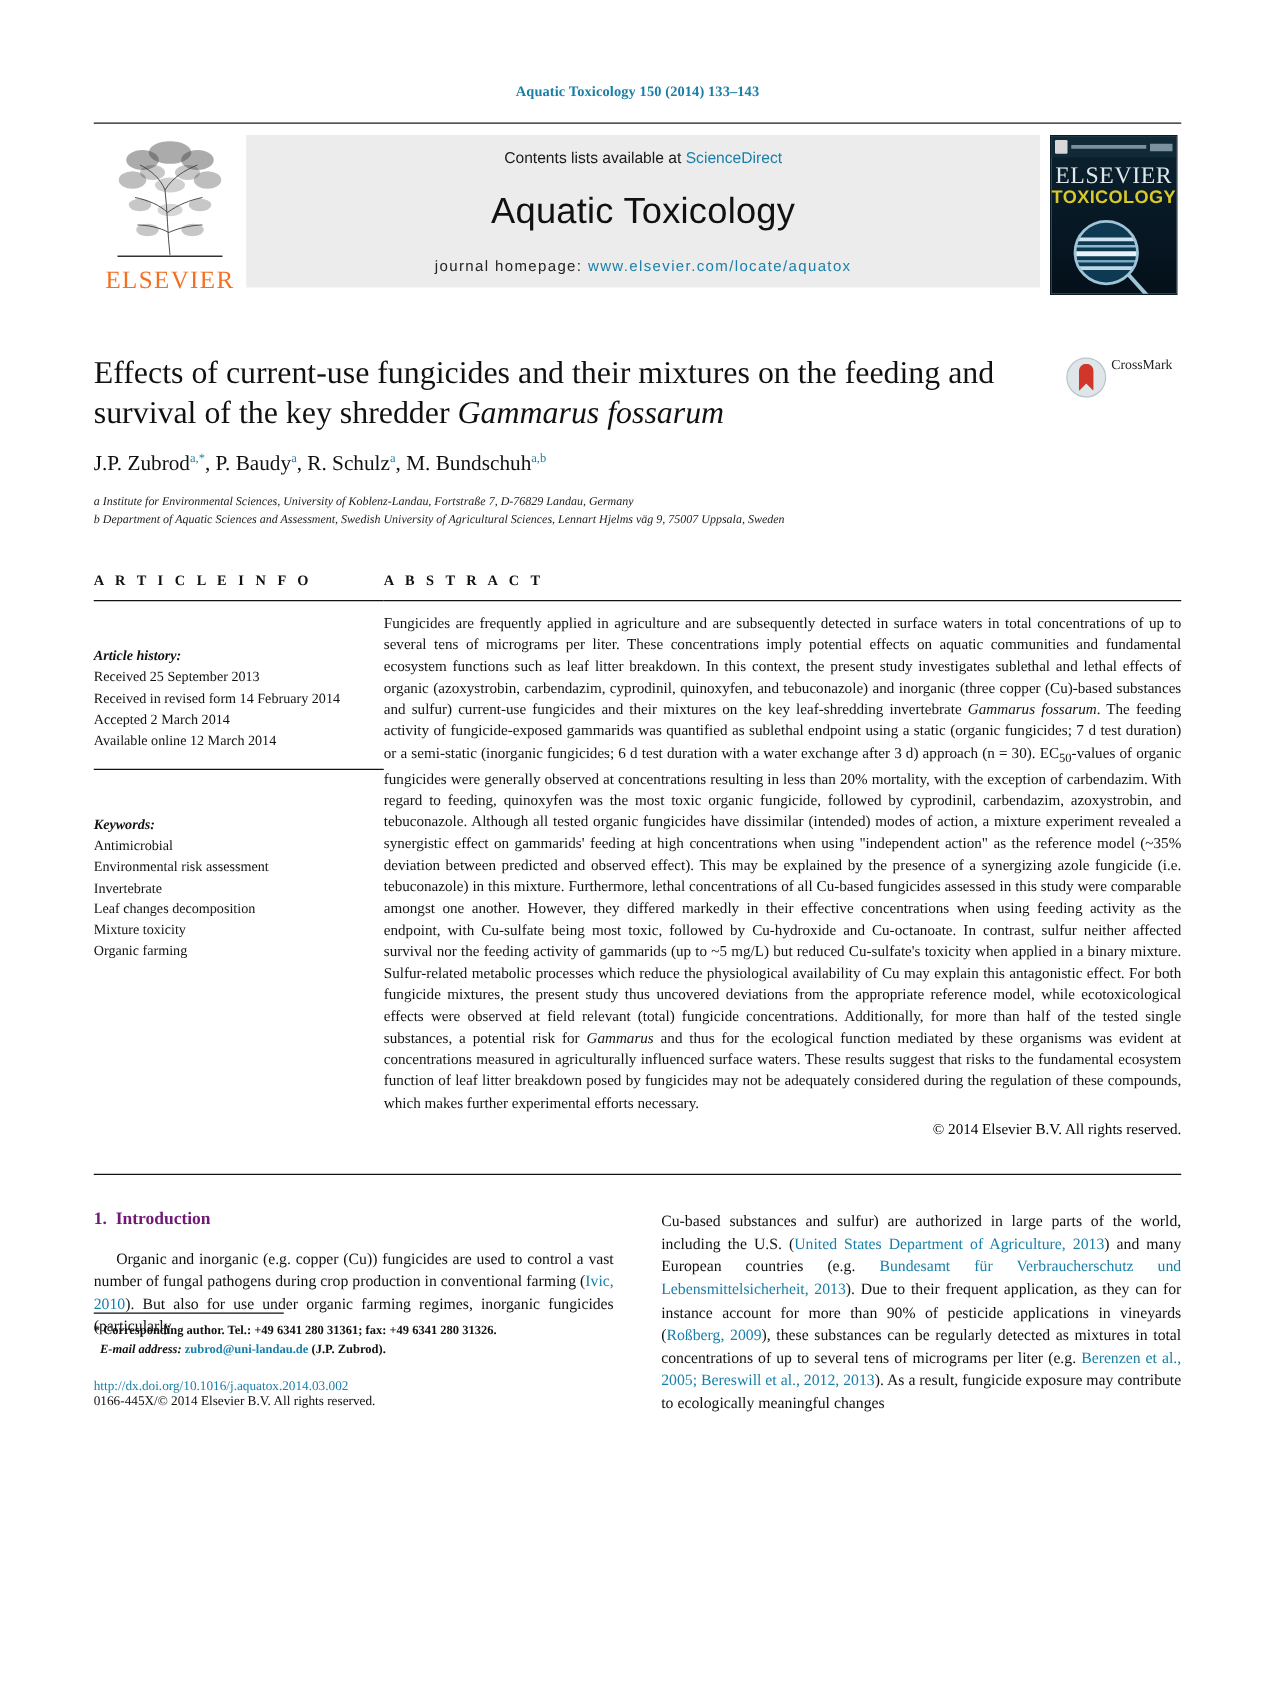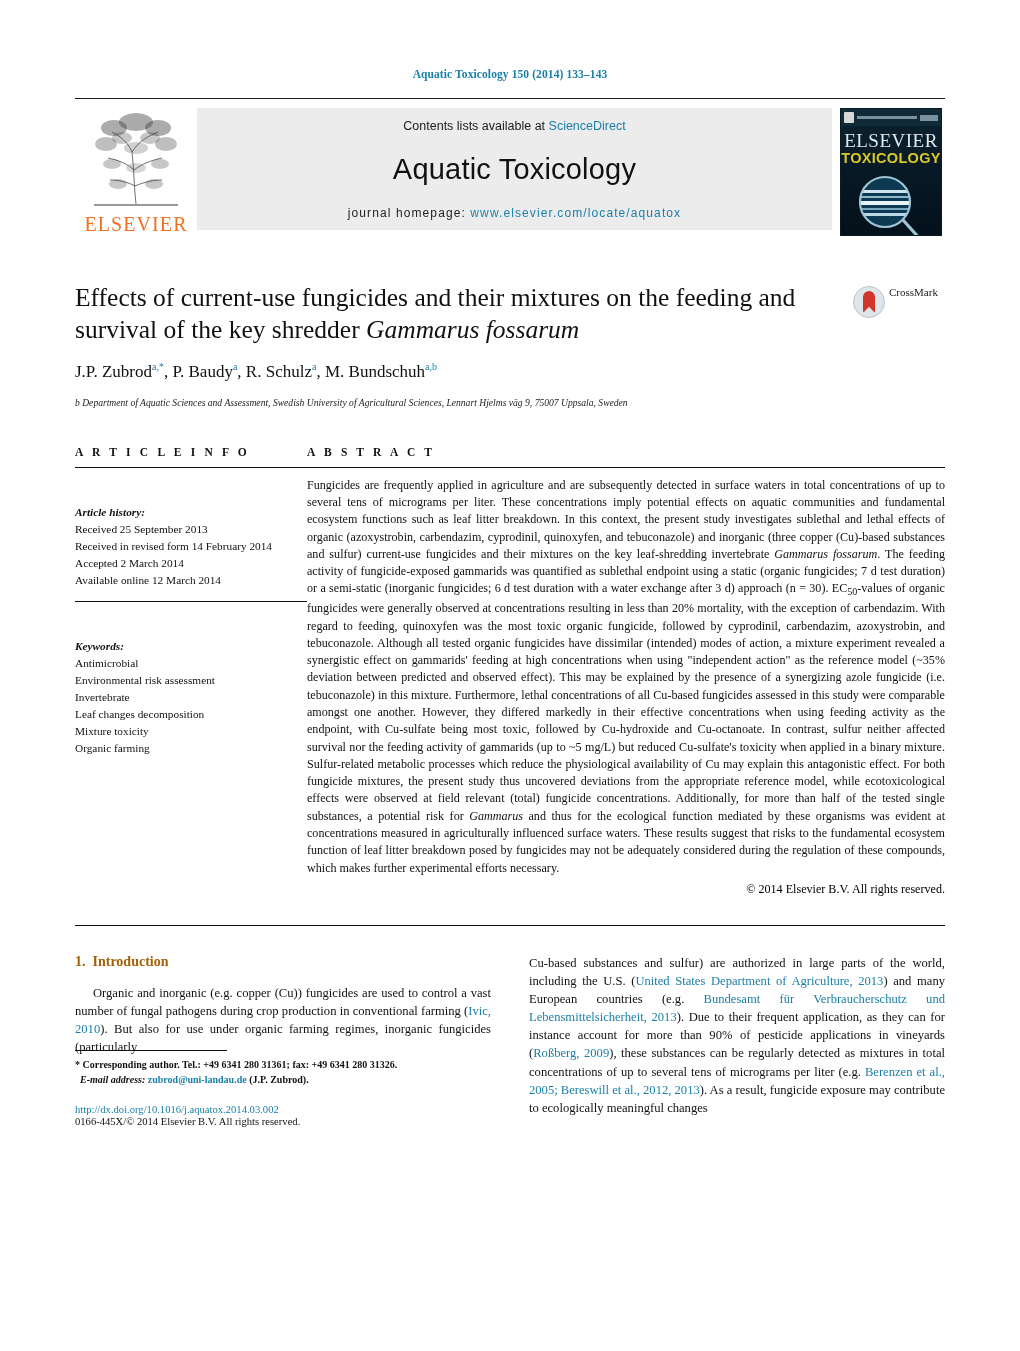--- a/index.html
+++ b/index.html
@@ -245,21 +245,21 @@
     margin-top: 28px;
     display: flex;
     gap: 38px;
   }
   .bcol { flex: 1 1 0; }
   h2.sec-title {
     font-family: "Liberation Serif", serif;
     font-size: 14px;
     font-weight: bold;
     margin: 0 0 14px 0;
-    color: #a16207;
+    color: #701a75;
   }
   .para {
     font-family: "Liberation Serif", serif;
     font-size: 12.6px;
     line-height: 1.44;
     text-align: justify;
     text-indent: 18px;
     color: #111;
     margin: 0;
   }
@@ -382,20 +382,21 @@
         </svg>
       </div>
     </div>
   </div>
 
   <div class="title-wrap">
     <div class="title-col">
       <h1 class="article-title"><span>Effects of current-use fungicides and their mixtures on the feeding and survival of the key shredder </span><span class="ital">Gammarus fossarum</span></h1>
       <div class="authors">J.P. Zubrod<sup>a,*</sup>, P. Baudy<sup>a</sup>, R. Schulz<sup>a</sup>, M. Bundschuh<sup>a,b</sup></div>
       <div class="affil">
+        <div>a Institute for Environmental Sciences, University of Koblenz-Landau, Fortstraße 7, D-76829 Landau, Germany</div>
         <div>b Department of Aquatic Sciences and Assessment, Swedish University of Agricultural Sciences, Lennart Hjelms väg 9, 75007 Uppsala, Sweden</div>
       </div>
     </div>
     <div class="crossmark">
       <div class="cm-badge"></div>
       <div class="cm-text">CrossMark</div>
     </div>
   </div>
 
   <div class="info-abstract">

